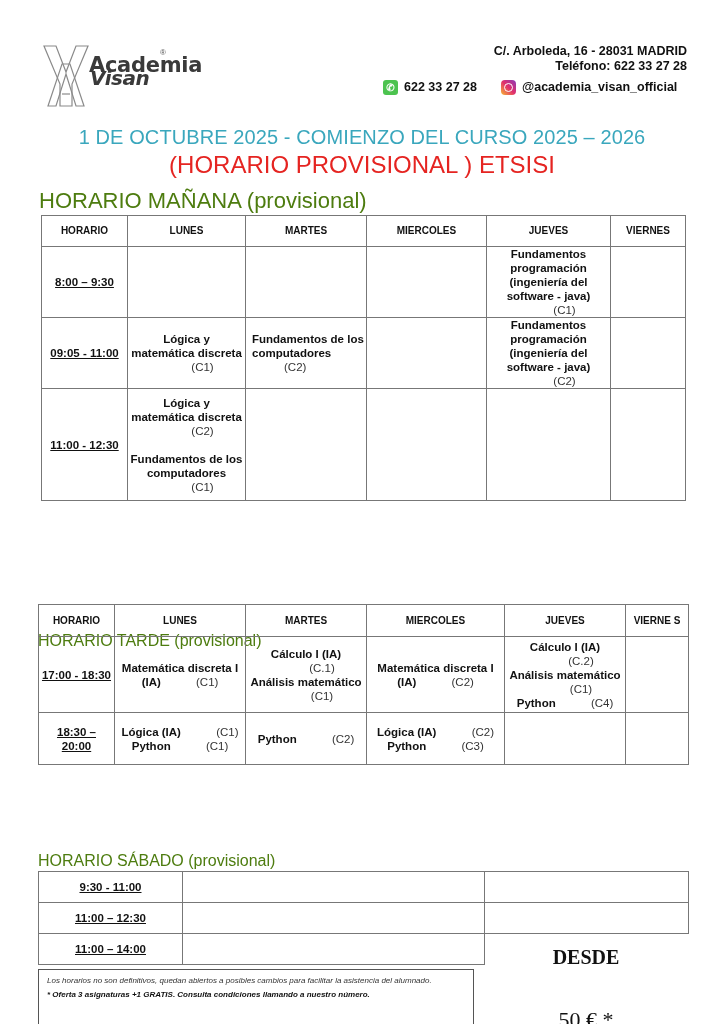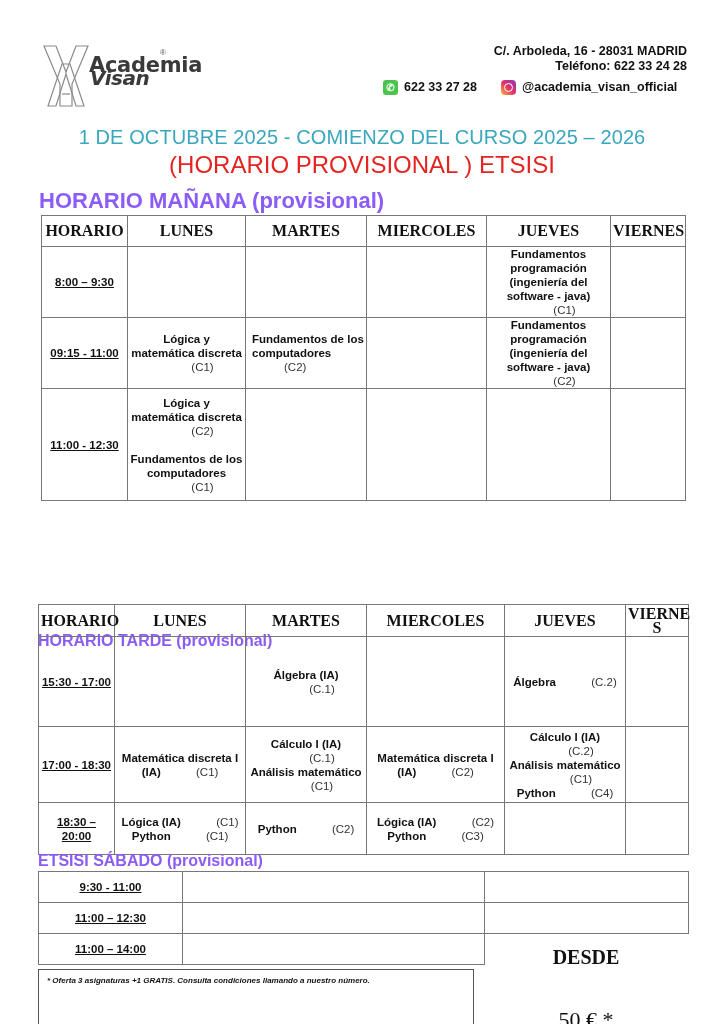--- a/index.html
+++ b/index.html
@@ -14,28 +14,28 @@
   .logo-visan { position:absolute; left:48px; top:22px; font-size:20px; font-weight:bold; color:#3a3a3a; font-family:"DejaVu Sans", sans-serif; letter-spacing:-0.5px;font-style:italic; }
 
   .addr { right:37px; top:44px; text-align:right; font-weight:bold; font-size:12.5px; line-height:15px; color:#111; }
   .contact { top:78px; height:18px; font-weight:bold; font-size:12.5px; display:flex; align-items:center; gap:6px; }
   .wa-icon { width:15px; height:15px; background:#4cc34f; border-radius:3px; display:flex; align-items:center; justify-content:center; color:#fff; font-size:10px; }
   .ig-icon { width:15px; height:15px; border-radius:4px; background:linear-gradient(45deg,#f7b731,#e1306c,#8a3ab9); display:flex; align-items:center; justify-content:center; }
   .ig-icon span { width:7px; height:7px; border:1.5px solid #fff; border-radius:50%; }
 
   .title1 { left:0; width:724px; top:126px; text-align:center; font-size:20px; color:#3aa7bd; letter-spacing:0.1px; }
   .title2 { left:0; width:724px; top:151px; text-align:center; font-size:24px; color:#e52421; }
-  .section-title { left:39px; font-weight:bold; color:#8b5cf6; }
+  .section-title { left:39px; font-weight:normal; color:#4d7c0f; }
   .st-morning { top:188px; font-size:22px; }
   .st-afternoon { top:584px; font-size:16px; left:38px;margin-top:48px; }
   .st-saturday { top:852px; font-size:16px; left:38px; }
 
   table.sched { position:absolute; border-collapse:collapse; table-layout:fixed; }
   table.sched td, table.sched th { border:1px solid #777; text-align:center; vertical-align:middle; padding:0 2px; font-size:11.5px; line-height:14px; }
-  table.sched th { font-weight:bold; font-size:16px;font-family:Liberation Serif, serif; }
+  table.sched th { font-weight:bold; font-size:10px; }
   .b { font-weight:bold; }
   .n { font-weight:normal; color:#333;margin-left:32px; }
   .time { font-weight:bold; font-size:11.5px;text-decoration:underline; }
   .cell-left { text-align:left !important; padding-left:6px !important; }
 
   .morning { left:41px; top:215px; width:644px; }
   .afternoon { left:38px; top:604px; width:650px; }
   .saturday { left:38px; top:871px; width:650px; }
   .saturday td { height:30px; }
 
@@ -58,21 +58,21 @@
       <path d="M20 50 L28 50"></path>
     </g>
   </svg>
   <span class="logo-academia">Academia</span>
   <span class="logo-reg">®</span>
   <span class="logo-visan">Visan</span>
 </div>
 
 <div class="abs addr">
   <div>C/. Arboleda, 16 - 28031 MADRID</div>
-  <div>Teléfono: 622 33 24 28</div>
+  <div>Teléfono: 622 33 27 28</div>
 </div>
 
 <div class="abs contact" style="left:383px;">
   <span class="wa-icon">✆</span>
   <span>622 33 27 28</span>
 </div>
 <div class="abs contact" style="left:501px;">
   <span class="ig-icon">
       <span></span>
     </span>
@@ -107,21 +107,21 @@
         <td class="time">8:00 – 9:30</td>
         <td></td>
         <td></td>
         <td></td>
         <td>
           <div><span class="b">Fundamentos programación (ingeniería del software - java)</span> <span class="n">(C1)</span></div>
         </td>
         <td></td>
       </tr>
       <tr style="height: 71px;">
-        <td class="time">09:15 - 11:00</td>
+        <td class="time">09:05 - 11:00</td>
         <td>
           <div><span class="b">Lógica y matemática discreta</span> <span class="n">(C1)</span></div>
         </td>
         <td class="cell-left">
           <div><span class="b">Fundamentos de los computadores</span> <span class="n">(C2)</span></div>
         </td>
         <td></td>
         <td>
           <div><span class="b">Fundamentos programación (ingeniería del software - java)</span> <span class="n">(C2)</span></div>
         </td>
@@ -155,32 +155,20 @@
       <tr style="height:32px">
         <th>HORARIO</th>
         <th>LUNES</th>
         <th>MARTES</th>
         <th>MIERCOLES</th>
         <th>JUEVES</th>
         <th>VIERNE S</th>
       </tr>
     </thead>
   <tbody>
-      <tr style="height: 90px;">
-        <td class="time">15:30 - 17:00</td>
-        <td></td>
-        <td>
-          <div><span class="b">Álgebra (IA)</span> <span class="n">(C.1)</span></div>
-        </td>
-        <td></td>
-        <td>
-          <div><span class="b">Álgebra</span> <span class="n">(C.2)</span></div>
-        </td>
-        <td></td>
-      </tr>
       <tr style="height: 76px;">
         <td class="time">17:00 - 18:30</td>
         <td>
           <div><span class="b">Matemática discreta I (IA)</span> <span class="n">(C1)</span></div>
         </td>
         <td>
           <div><span class="b">Cálculo I (IA)</span> <span class="n">(C.1)</span></div>
           <div><span class="b">Análisis matemático</span> <span class="n">(C1)</span></div>
         </td>
         <td>
@@ -205,21 +193,21 @@
         <td>
           <div><span class="b">Lógica (IA)</span> <span class="n">(C2)</span></div>
           <div><span class="b">Python</span> <span class="n">(C3)</span></div>
         </td>
         <td></td>
         <td></td>
       </tr>
     </tbody>
 </table>
 
-<div class="abs section-title st-saturday">ETSISI SÁBADO (provisional)</div>
+<div class="abs section-title st-saturday">HORARIO SÁBADO (provisional)</div>
 <table class="sched saturday" id="saturday-table">
   <colgroup>
     <col style="width:144px">
       <col style="width:302px">
       <col style="width:204px">
   </colgroup>
   <tbody>
       <tr>
         <td class="time">9:30 - 11:00</td>
         <td></td>
@@ -232,20 +220,21 @@
       </tr>
       <tr>
         <td class="time">11:00 – 14:00</td>
         <td></td>
         <td style="border-top: 1px solid rgb(119, 119, 119); border-right: none; border-bottom: none; border-left: none; border-image: initial;"></td>
       </tr>
     </tbody>
 </table>
 
 <div class="abs notes">
+  <div>Los horarios no son definitivos, quedan abiertos a posibles cambios para facilitar la asistencia del alumnado.</div>
   <div class="offer">* Oferta 3 asignaturas +1 GRATIS. Consulta condiciones llamando a nuestro número.</div>
 </div>
 
 <div class="abs price">
   <div class="desde">DESDE</div>
   <div class="amount">50 € *</div>
   <div class="asig">ASIGNATURA</div>
 </div>
 
 </body></html>

